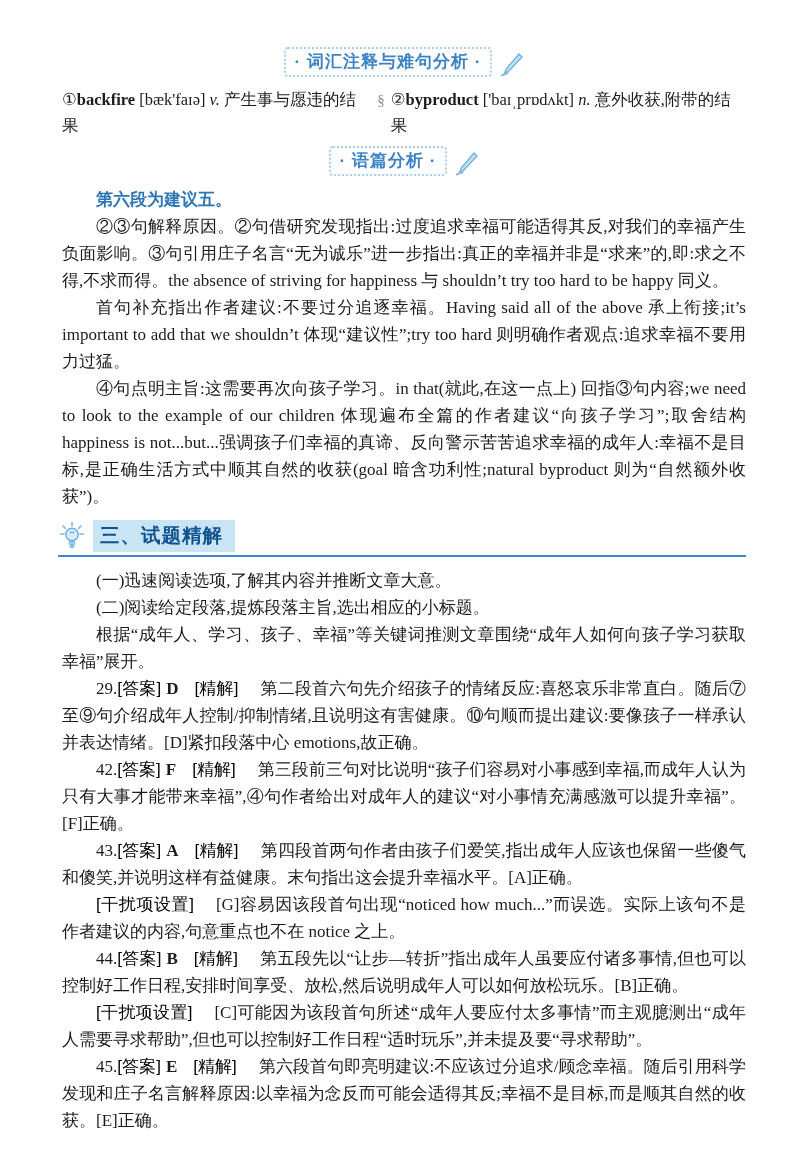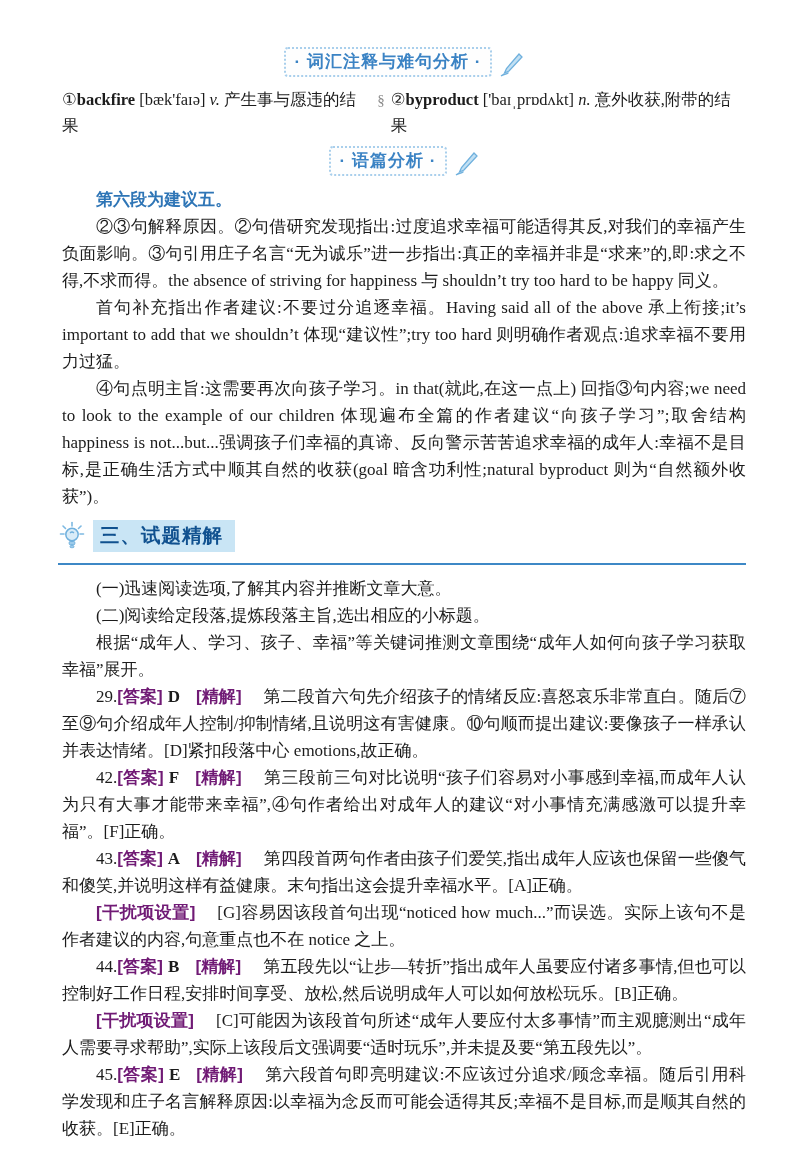--- a/index.html
+++ b/index.html
@@ -60,21 +60,21 @@
     text-indent: 2em;
     text-align: justify;
     font-size: 17px;
     line-height: 27px;
   }
 
   
   .section-header {
     display: flex; align-items: center; gap: 7px;
     border-bottom: 2px solid #3d88c6;
-    padding: 0 0 11px 0;
+    padding: 0 0 3px 0;
     margin: 10px 0 10px -4px;
   }
   .section-title {
     display: inline-block;
     background: #c9e5f5;
     color: #10518f;
     font-family: "Liberation Sans", "DejaVu Sans", sans-serif;
     font-weight: bold;
     font-size: 19.5px;
     padding: 2px 12px 3px 7px;
@@ -83,23 +83,23 @@
 
   
   .qa {
     margin: 0;
     text-indent: 2em;
     text-align: justify;
     font-size: 17px;
     line-height: 27px;
   }
   .blue-label {
-    color: #701a75;
+    color: #000000;
     font-family: "Liberation Sans", "DejaVu Sans", sans-serif;
-    font-weight: bold;
+    font-weight: normal;
   }
   .qa-answer {
     font-weight: bold;
     margin: 0 16px 0 5px;
   }
   .label-gap { margin-right: 22px; }
 </style>
 </head>
 <body>
 
@@ -154,17 +154,17 @@
   <p class="qa">根据“成年人、学习、孩子、幸福”等关键词推测文章围绕“成年人如何向孩子学习获取幸福”展开。</p>
 
   <p class="qa"><span>29.</span><span class="blue-label">[答案]</span><b class="qa-answer">D</b><span class="blue-label label-gap">[精解]</span><span>第二段首六句先介绍孩子的情绪反应:喜怒哀乐非常直白。随后⑦至⑨句介绍成年人控制/抑制情绪,且说明这有害健康。⑩句顺而提出建议:要像孩子一样承认并表达情绪。[D]紧扣段落中心 emotions,故正确。</span></p>
 
   <p class="qa"><span>42.</span><span class="blue-label">[答案]</span><b class="qa-answer">F</b><span class="blue-label label-gap">[精解]</span><span>第三段前三句对比说明“孩子们容易对小事感到幸福,而成年人认为只有大事才能带来幸福”,④句作者给出对成年人的建议“对小事情充满感激可以提升幸福”。[F]正确。</span></p>
 
   <p class="qa"><span>43.</span><span class="blue-label">[答案]</span><b class="qa-answer">A</b><span class="blue-label label-gap">[精解]</span><span>第四段首两句作者由孩子们爱笑,指出成年人应该也保留一些傻气和傻笑,并说明这样有益健康。末句指出这会提升幸福水平。[A]正确。</span></p>
   <p class="qa"><span class="blue-label label-gap">[干扰项设置]</span><span>[G]容易因该段首句出现“noticed how much...”而误选。实际上该句不是作者建议的内容,句意重点也不在 notice 之上。</span></p>
 
   <p class="qa"><span>44.</span><span class="blue-label">[答案]</span><b class="qa-answer">B</b><span class="blue-label label-gap">[精解]</span><span>第五段先以“让步—转折”指出成年人虽要应付诸多事情,但也可以控制好工作日程,安排时间享受、放松,然后说明成年人可以如何放松玩乐。[B]正确。</span></p>
-  <p class="qa"><span class="blue-label label-gap">[干扰项设置]</span><span>[C]可能因为该段首句所述“成年人要应付太多事情”而主观臆测出“成年人需要寻求帮助”,实际上该段后文强调要“适时玩乐”,并未提及要“第五段先以”。</span></p>
+  <p class="qa"><span class="blue-label label-gap">[干扰项设置]</span><span>[C]可能因为该段首句所述“成年人要应付太多事情”而主观臆测出“成年人需要寻求帮助”,但也可以控制好工作日程“适时玩乐”,并未提及要“寻求帮助”。</span></p>
 
   <p class="qa"><span>45.</span><span class="blue-label">[答案]</span><b class="qa-answer">E</b><span class="blue-label label-gap">[精解]</span><span>第六段首句即亮明建议:不应该过分追求/顾念幸福。随后引用科学发现和庄子名言解释原因:以幸福为念反而可能会适得其反;幸福不是目标,而是顺其自然的收获。[E]正确。</span></p>
 
 </div>
 
 </body></html>

